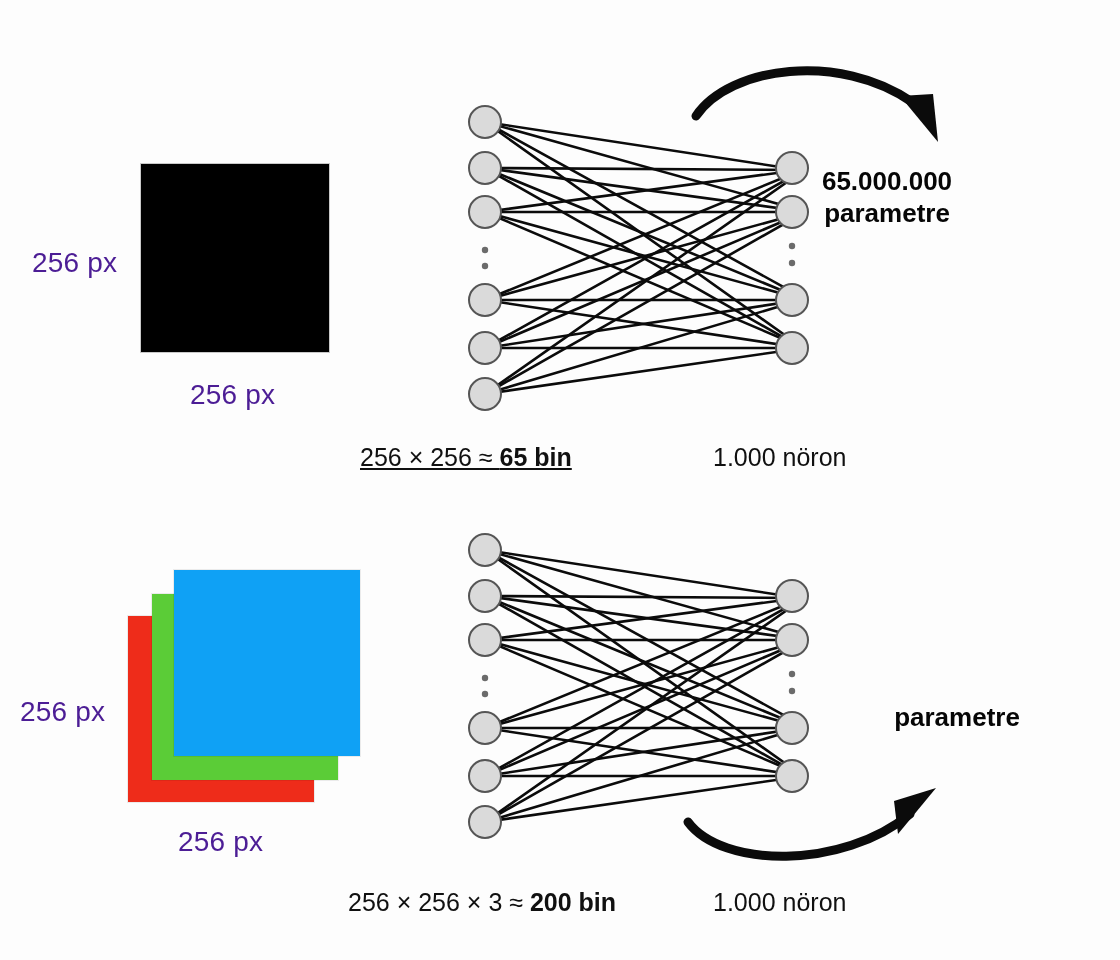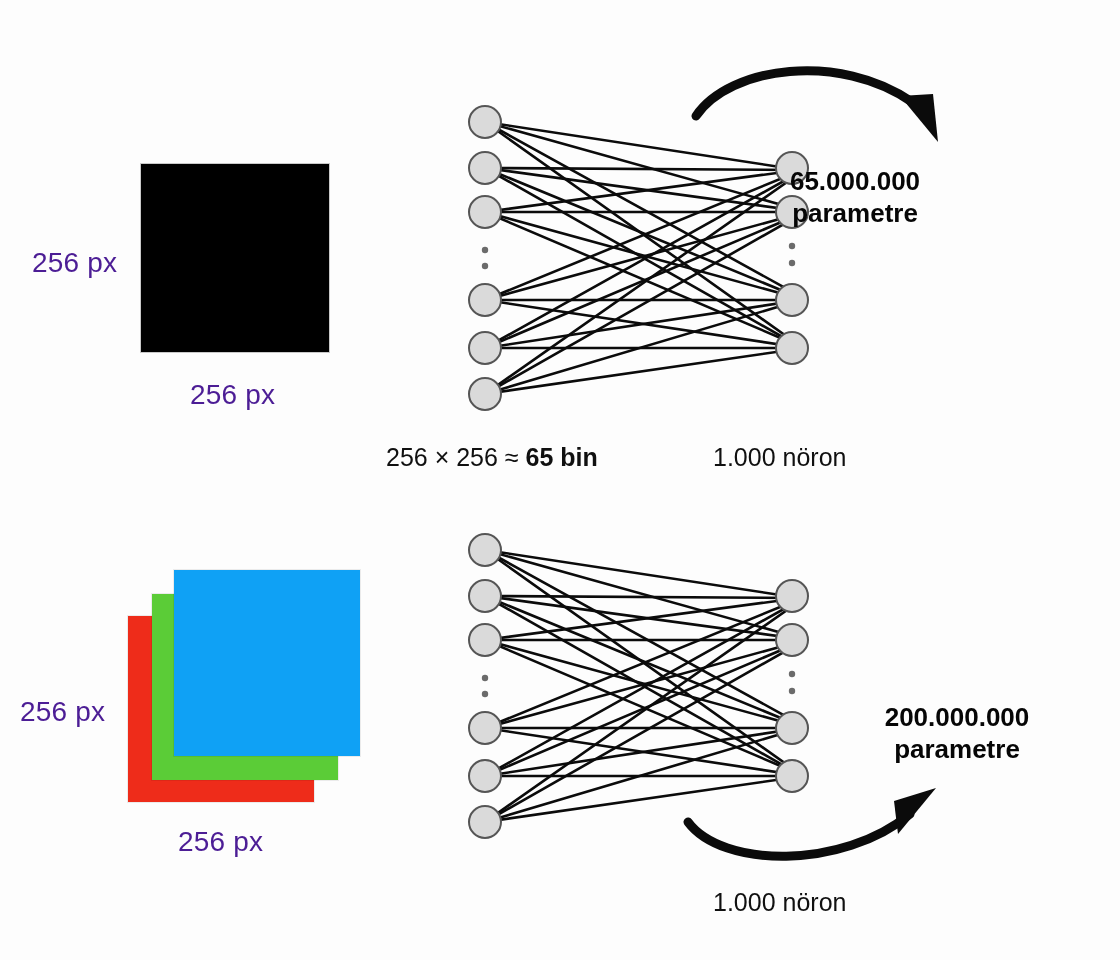--- a/index.html
+++ b/index.html
@@ -72,36 +72,36 @@
   .network svg { display: block; overflow: visible; }
 
   
   .caption {
     position: absolute;
     font-size: 25px;
     white-space: nowrap;
     color: #101010;
   }
   .caption b { font-weight: 700; }
-  .cap-calc-top { left: 386px; top: 443px; }
+  .cap-calc-top { left: 360px; top: 443px; text-decoration: underline; }
   .cap-neur-top { left: 713px; top: 443px; }
   .cap-calc-bot { left: 348px; top: 888px; }
   .cap-neur-bot { left: 713px; top: 888px; }
 
   
   .result {
     position: absolute;
     font-size: 26px;
     font-weight: 700;
     line-height: 1.22;
     text-align: center;
     white-space: nowrap;
     color: #060606;
   }
-  .result-top { left: 855px; top: 166px; transform: translateX(-50%); }
+  .result-top { left: 887px; top: 166px; transform: translateX(-50%); }
   .result-bot { left: 957px; top: 702px; transform: translateX(-50%); }
 
   
   .arrow { position: absolute; overflow: visible; }
   .arrow-top { left: 690px; top: 50px; }
   .arrow-bot { left: 670px; top: 760px; }
 </style>
 </head>
 <body>
 
@@ -257,21 +257,23 @@
     </svg>
   </div>
 
   <div class="arrow arrow-bot">
     <svg width="290" height="110" viewBox="0 0 290 110" xmlns="http://www.w3.org/2000/svg">
       <path d="M18,62 C52,108 172,110 240,54" fill="none" stroke="#0b0b0b" stroke-width="9" stroke-linecap="round"></path>
       <path d="M266,28 L228,74 L224,41 Z" fill="#0b0b0b"></path>
     </svg>
   </div>
 
+  <div class="caption cap-calc-bot">
+    <span>256 × 256 × 3 ≈ </span><b>200 bin</b>
+  </div>
 
   <div class="caption cap-neur-bot">1.000 nöron</div>
 
   <div class="result result-bot">
-    <div>200.000.000</div>
     <div>parametre</div>
   </div>
 
 </div>
 
 </body></html>

